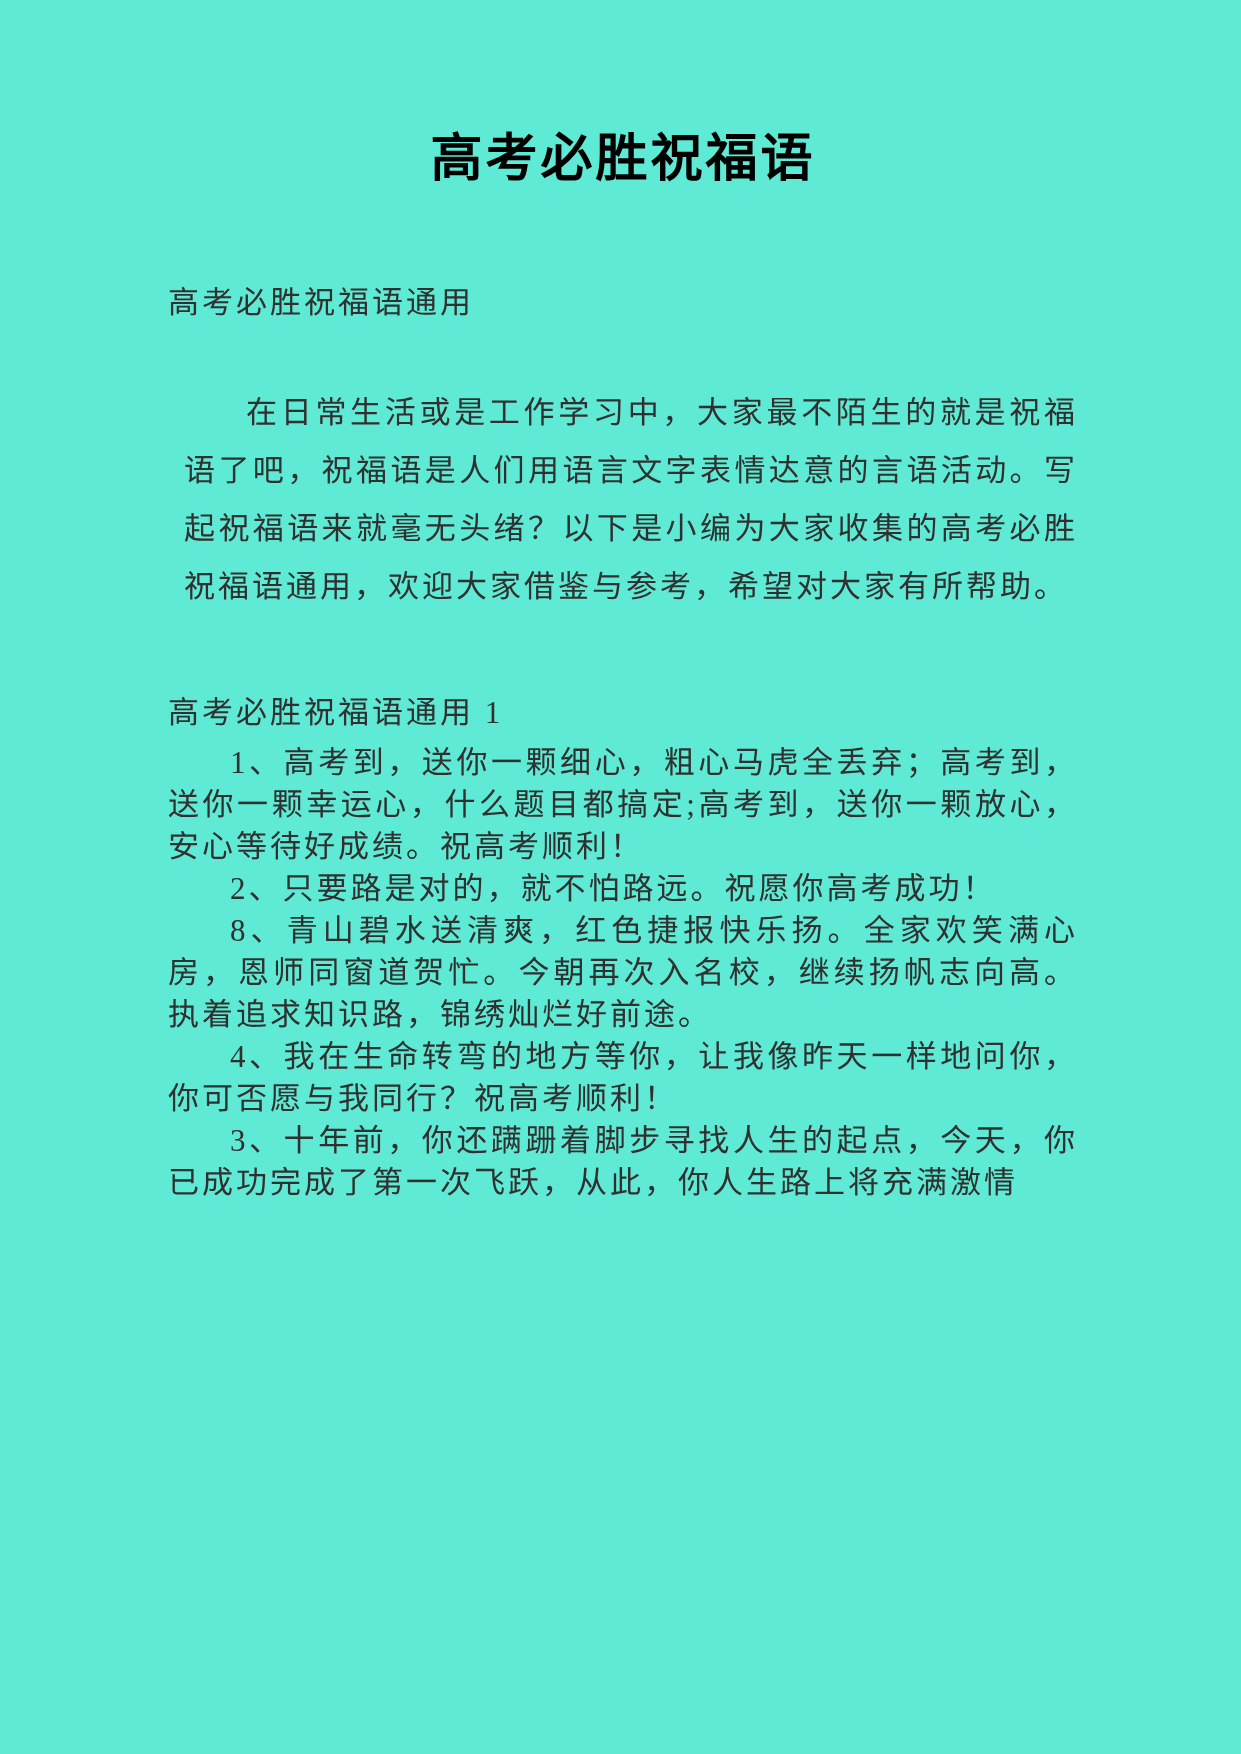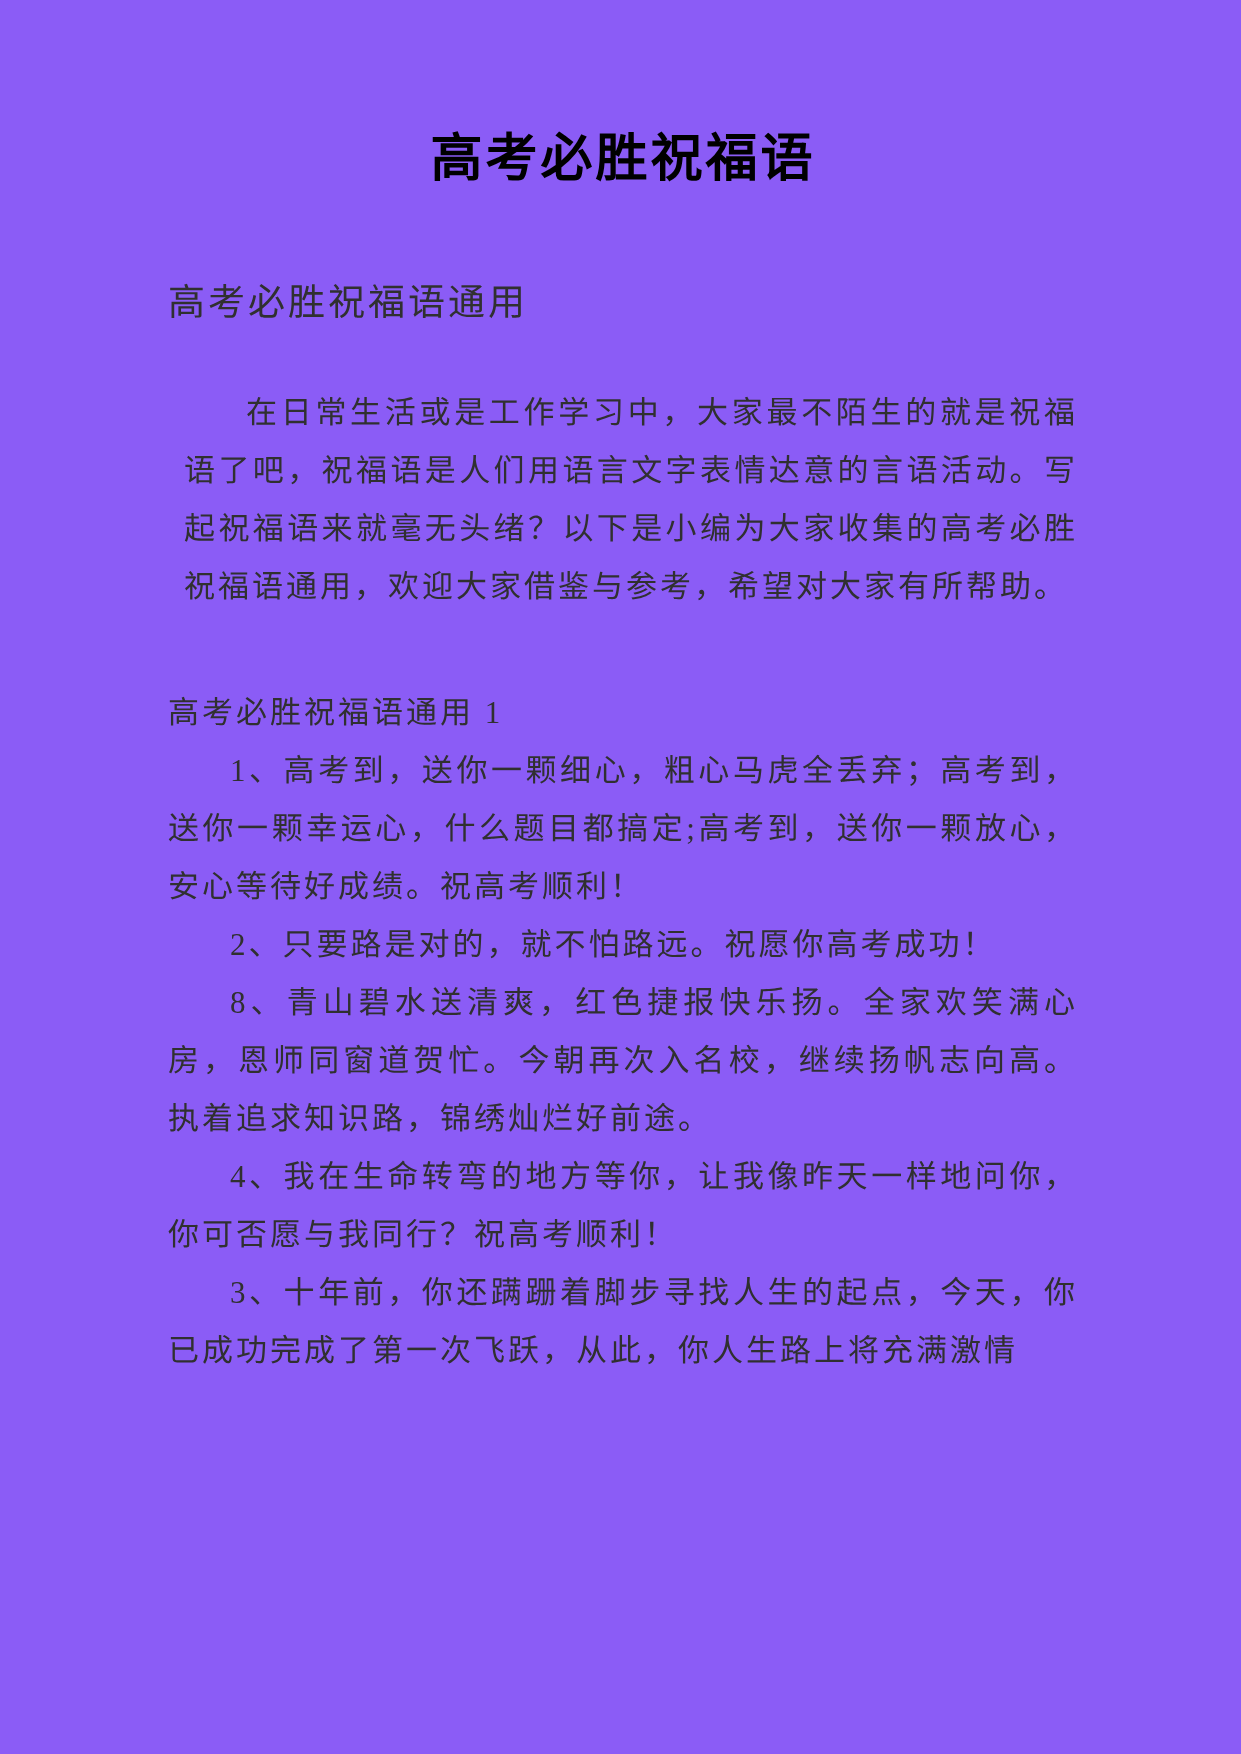--- a/index.html
+++ b/index.html
@@ -4,21 +4,21 @@
 <style>
   html, body {
     margin: 0;
     padding: 0;
     background: #ffffff;
   }
   .page {
     position: relative;
     width: 1241px;
     height: 1754px;
-    background: #8b5cf6;
+    background: #5eead4;
     overflow: hidden;
     font-family: "Liberation Serif", "DejaVu Serif", serif;
     color: #2e2e2e;
     box-sizing: border-box;
   }
   .content {
     position: absolute;
     left: 168px;
     right: 163px;
     top: 0;
@@ -28,21 +28,21 @@
     padding-top: 128px;
     text-align: center;
     font-size: 52px;
     line-height: 62px;
     font-weight: 700;
     color: #000000;
     letter-spacing: 3px;
   }
   .doc-subtitle {
     margin: 84px 0 0 0;
-    font-size: 37px;
+    font-size: 31px;
     line-height: 58px;
     letter-spacing: 3px;
     font-weight: 400;
     color: #303030;
   }
   .doc-intro {
     margin: 52px 0 0 16px;
     font-size: 31px;
     line-height: 58px;
     letter-spacing: 3px;
@@ -57,21 +57,21 @@
     letter-spacing: 3px;
     font-weight: 400;
     color: #303030;
   }
   .blessing-list {
     margin: 0;
   }
   .blessing-item {
     margin: 0;
     font-size: 31px;
-    line-height: 58px;
+    line-height: 42px;
     letter-spacing: 3px;
     text-indent: 2em;
     text-align: justify;
     color: #303030;
   }
 </style>
 </head>
 <body>
 
 <div class="page">

